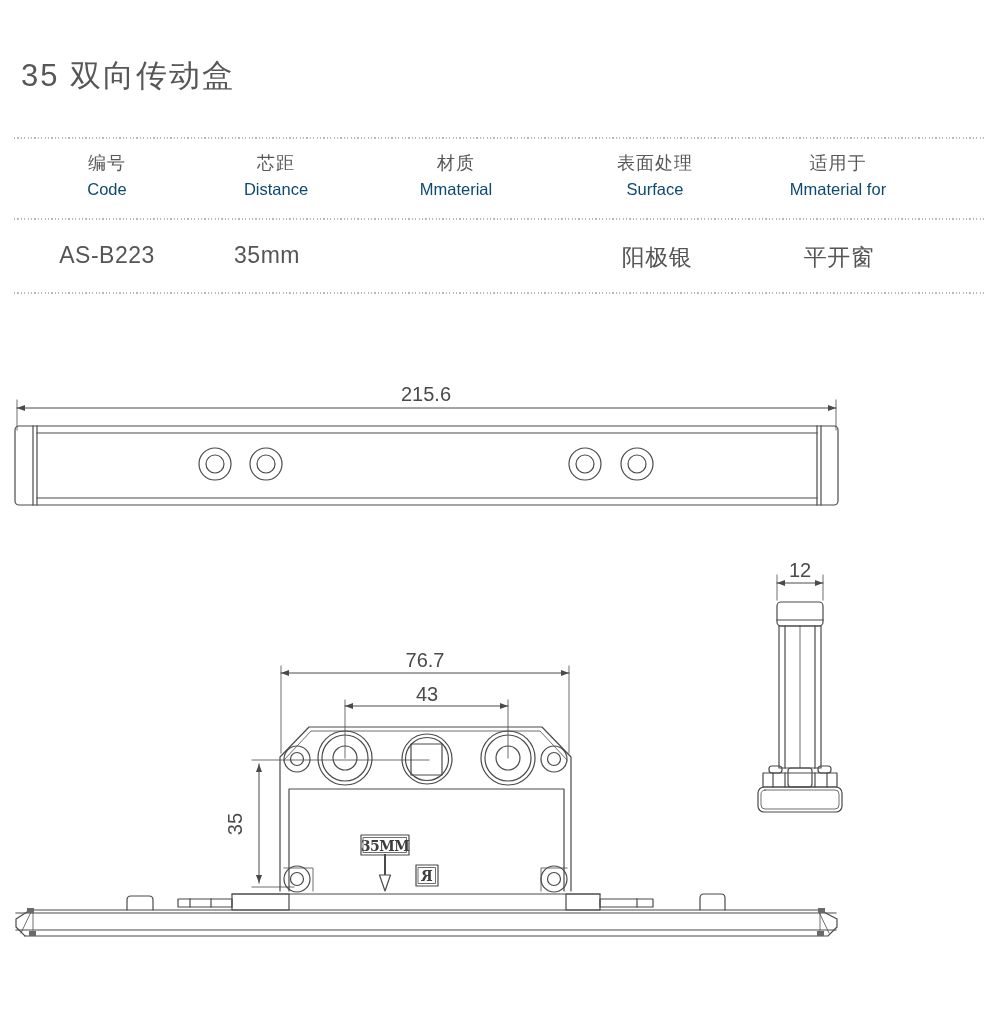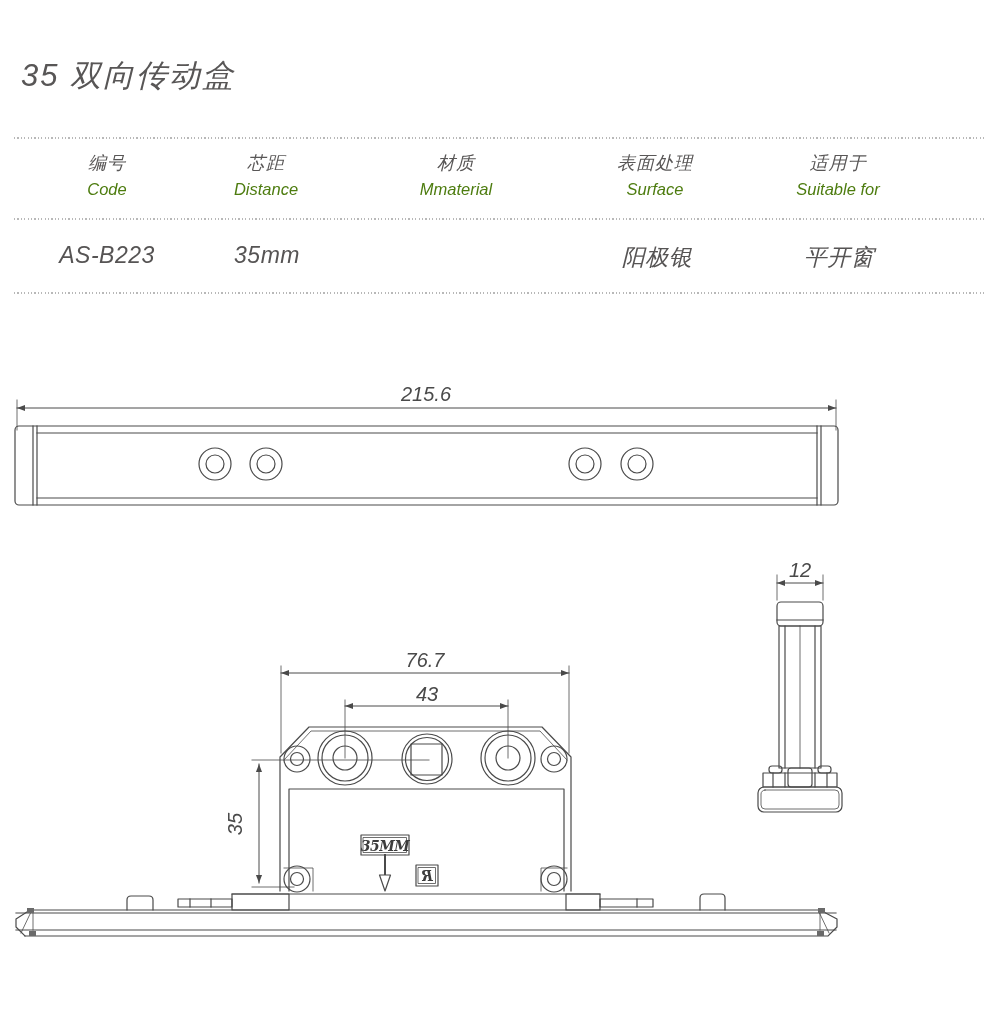--- a/index.html
+++ b/index.html
@@ -1,31 +1,31 @@
 <!DOCTYPE html>
 <html><head>
 <meta charset="utf-8">
 <style>
   html,body { margin:0; padding:0; background:#fff; }
   .page {
     position:relative; width:1000px; height:1017px; background:#fff;
-    font-family:"Liberation Sans", sans-serif; color:#595757; overflow:hidden;font-style:italic;
+    font-family:"Liberation Sans", sans-serif; color:#595757; overflow:hidden;
   }
   .title {
     position:absolute; left:21px; top:58px; font-size:31px; line-height:36px;
     letter-spacing:2px; color:#585656; font-weight:400; white-space:nowrap;
   }
   .dotted {
     position:absolute; left:14px; right:14px; height:2px;
     background-image:repeating-linear-gradient(90deg,#b8b8b8 0 1.2px, transparent 1.2px 3.4px);
   }
   .sep1 { top:137px; } .sep2 { top:218px; } .sep3 { top:292px; }
   .hdr-cell { position:absolute; top:149px; transform:translateX(-50%); text-align:center; white-space:nowrap; }
   .hdr-zh { font-size:18px; line-height:29px; letter-spacing:1px; }
-  .hdr-en { font-size:16.5px; line-height:23px; color:#4d7c0f; }
+  .hdr-en { font-size:16.5px; line-height:23px; color:#0c4a6e; }
   .row-cell {
     position:absolute; top:242px; transform:translateX(-50%); text-align:left;
     font-size:23px; letter-spacing:0.5px; white-space:nowrap; color:#565454;
   }
   .drawing-svg { position:absolute; left:0; top:357px; }
   svg text { stroke:none; }
 </style>
 </head>
 <body>
 
@@ -34,35 +34,35 @@
   <div class="title">35 双向传动盒</div>
 
   <div class="dotted sep1"></div>
   <div class="dotted sep2"></div>
   <div class="dotted sep3"></div>
 
   <div class="hdr-cell" style="left:107px">
     <div class="hdr-zh">编号</div>
     <div class="hdr-en">Code</div>
   </div>
-  <div class="hdr-cell" style="left:266px">
+  <div class="hdr-cell" style="left:276px">
     <div class="hdr-zh">芯距</div>
     <div class="hdr-en">Distance</div>
   </div>
   <div class="hdr-cell" style="left:456px">
     <div class="hdr-zh">材质</div>
     <div class="hdr-en">Mmaterial</div>
   </div>
   <div class="hdr-cell" style="left:655px">
     <div class="hdr-zh">表面处理</div>
     <div class="hdr-en">Surface</div>
   </div>
   <div class="hdr-cell" style="left:838px">
     <div class="hdr-zh">适用于</div>
-    <div class="hdr-en">Suitable for</div>
+    <div class="hdr-en">Mmaterial for</div>
   </div>
 
   <div class="row-cell" style="left:107px">AS-B223</div>
   <div class="row-cell" style="left:267px">35mm</div>
   <div class="row-cell" style="left:657px">阳极银</div>
   <div class="row-cell" style="left:839px">平开窗</div>
 
   <svg class="drawing-svg" width="1000" height="660" viewBox="0 357 1000 660">
     <defs>
       <marker id="arr" viewBox="0 0 10 10" refX="10" refY="5" markerWidth="10" markerHeight="8" orient="auto-start-reverse">

